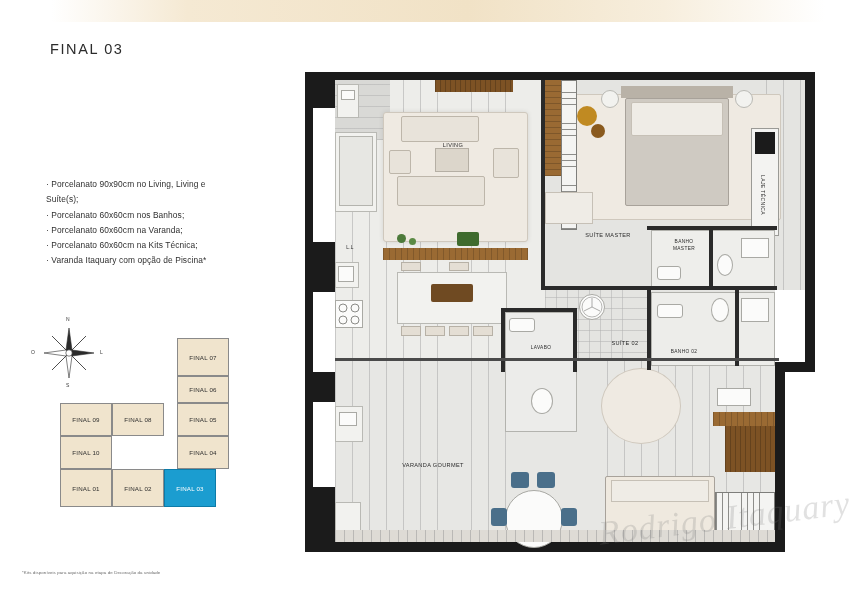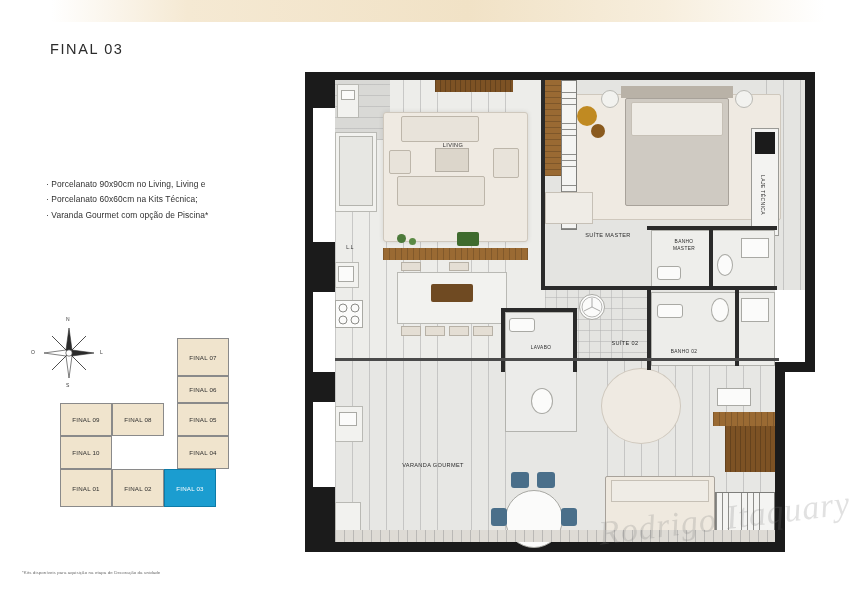--- a/index.html
+++ b/index.html
@@ -210,22 +210,25 @@
 <div id="page">
 
   <div class="top-band">
     <div class="top-band-fade"></div>
   </div>
 
   <div class="title">FINAL 03</div>
 
   <div class="spec-list">
     <div>· Porcelanato 90x90cm no Living, Living e</div>
+    <div>  Suíte(s);</div>
+    <div>· Porcelanato 60x60cm nos Banhos;</div>
+    <div>· Porcelanato 60x60cm na Varanda;</div>
     <div>· Porcelanato 60x60cm na Kits Técnica;</div>
-    <div>· Varanda Gourmet com opção de Piscina*</div>
+    <div>· Varanda Itaquary com opção de Piscina*</div>
   </div>
 
   <div class="footnote">*Kits disponíveis para aquisição na etapa de Decoração da unidade</div>
 
   <div class="compass">
     <svg width="62" height="62" viewBox="0 0 62 62">
       <g stroke="#2b2b2b" stroke-width="0.6" fill="none">
         <path d="M31 6 L34 28 L31 31 L28 28 Z" fill="#2b2b2b"></path>
         <path d="M31 56 L34 34 L31 31 L28 34 Z" fill="#ffffff"></path>
         <path d="M6 31 L28 34 L31 31 L28 28 Z" fill="#ffffff"></path>

